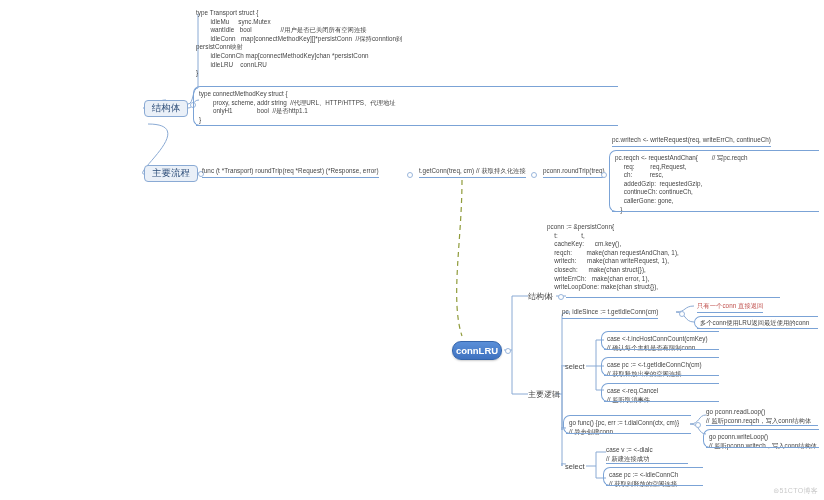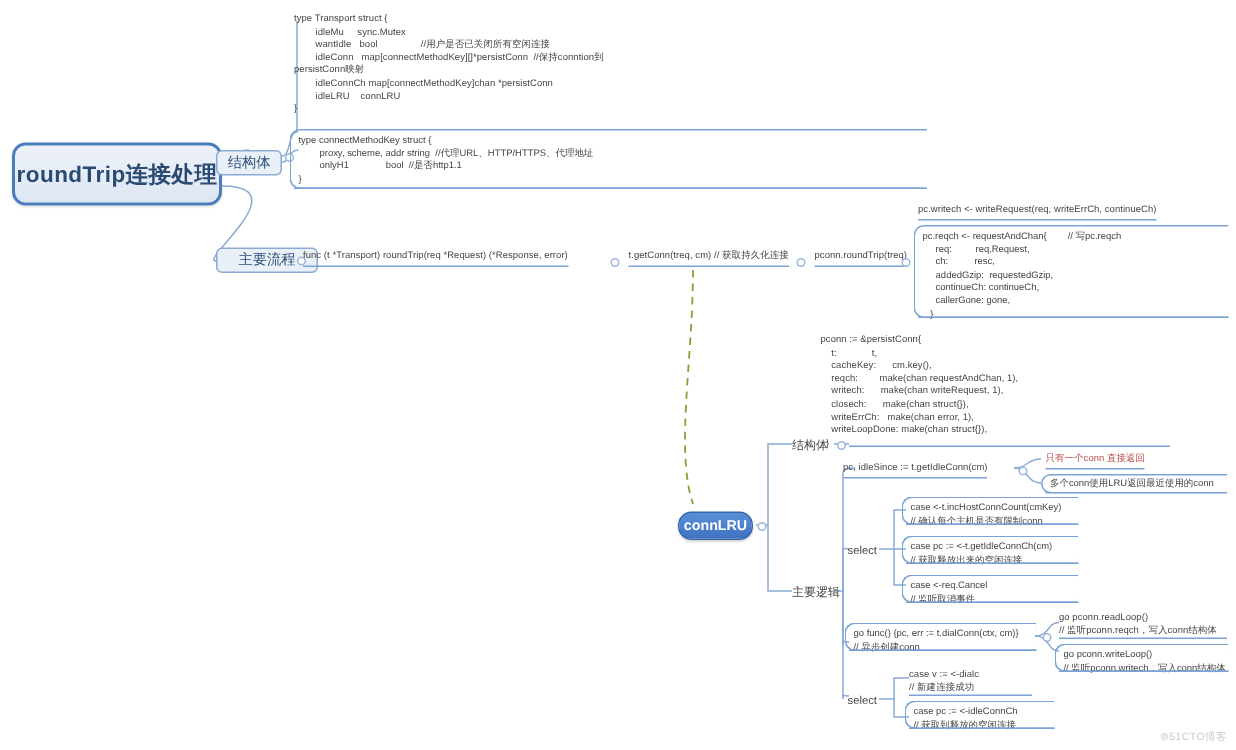--- a/index.html
+++ b/index.html
@@ -23,21 +23,21 @@
     box-shadow:0 1px 2px rgba(0,0,0,.12);
   }
 
   
   .lvl2{
     background:#eaf0f8;border:1px solid #8aaad4;border-radius:4px;
     display:flex;align-items:center;justify-content:center;
     font-size:9.5px;color:#2f4f7a;padding:0 5px;height:17px;
   }
   .lvl2.a{left:144px;top:100px;width:44px;}
-  .lvl2.b{left:144px;top:165px;width:68px;}
+  .lvl2.b{left:144px;top:165px;width:54px;}
 
   
   .getconn{
     left:452px;top:341px;width:50px;height:19px;
     background:linear-gradient(180deg,#5a8fd8 0%,#3f72c0 100%);
     border:1px solid #3565ab;border-radius:9px;
     display:flex;align-items:center;justify-content:center;
     color:#ffffff;font-size:9.5px;font-weight:bold;
     box-shadow:0 1px 2px rgba(0,0,0,.2);
   }
@@ -111,23 +111,20 @@
       <path d="M596,366 L596,390 L604,390" stroke="#8aaad4"></path>
 
       <path d="M690,424 C700,424 698,415 706,415" stroke="#8aaad4"></path>
       <path d="M690,424 C700,424 698,434 706,434" stroke="#8aaad4"></path>
 
       <path d="M586,466 L596,466 L596,452 L606,452" stroke="#8aaad4"></path>
       <path d="M596,466 L596,478 L606,478" stroke="#8aaad4"></path>
     </g>
   </svg>
 
-  <div class="node root">
-    <span>roundTrip连接处理</span>
-  </div>
 
   <div class="node lvl2 a">
     <span>结构体</span>
   </div>
   <div class="node lvl2 b">
     <span>主要流程</span>
   </div>
   <div class="dot" style="left:190px;top:102px;"></div>
   <div class="dot" style="left:198px;top:171px;"></div>
 

